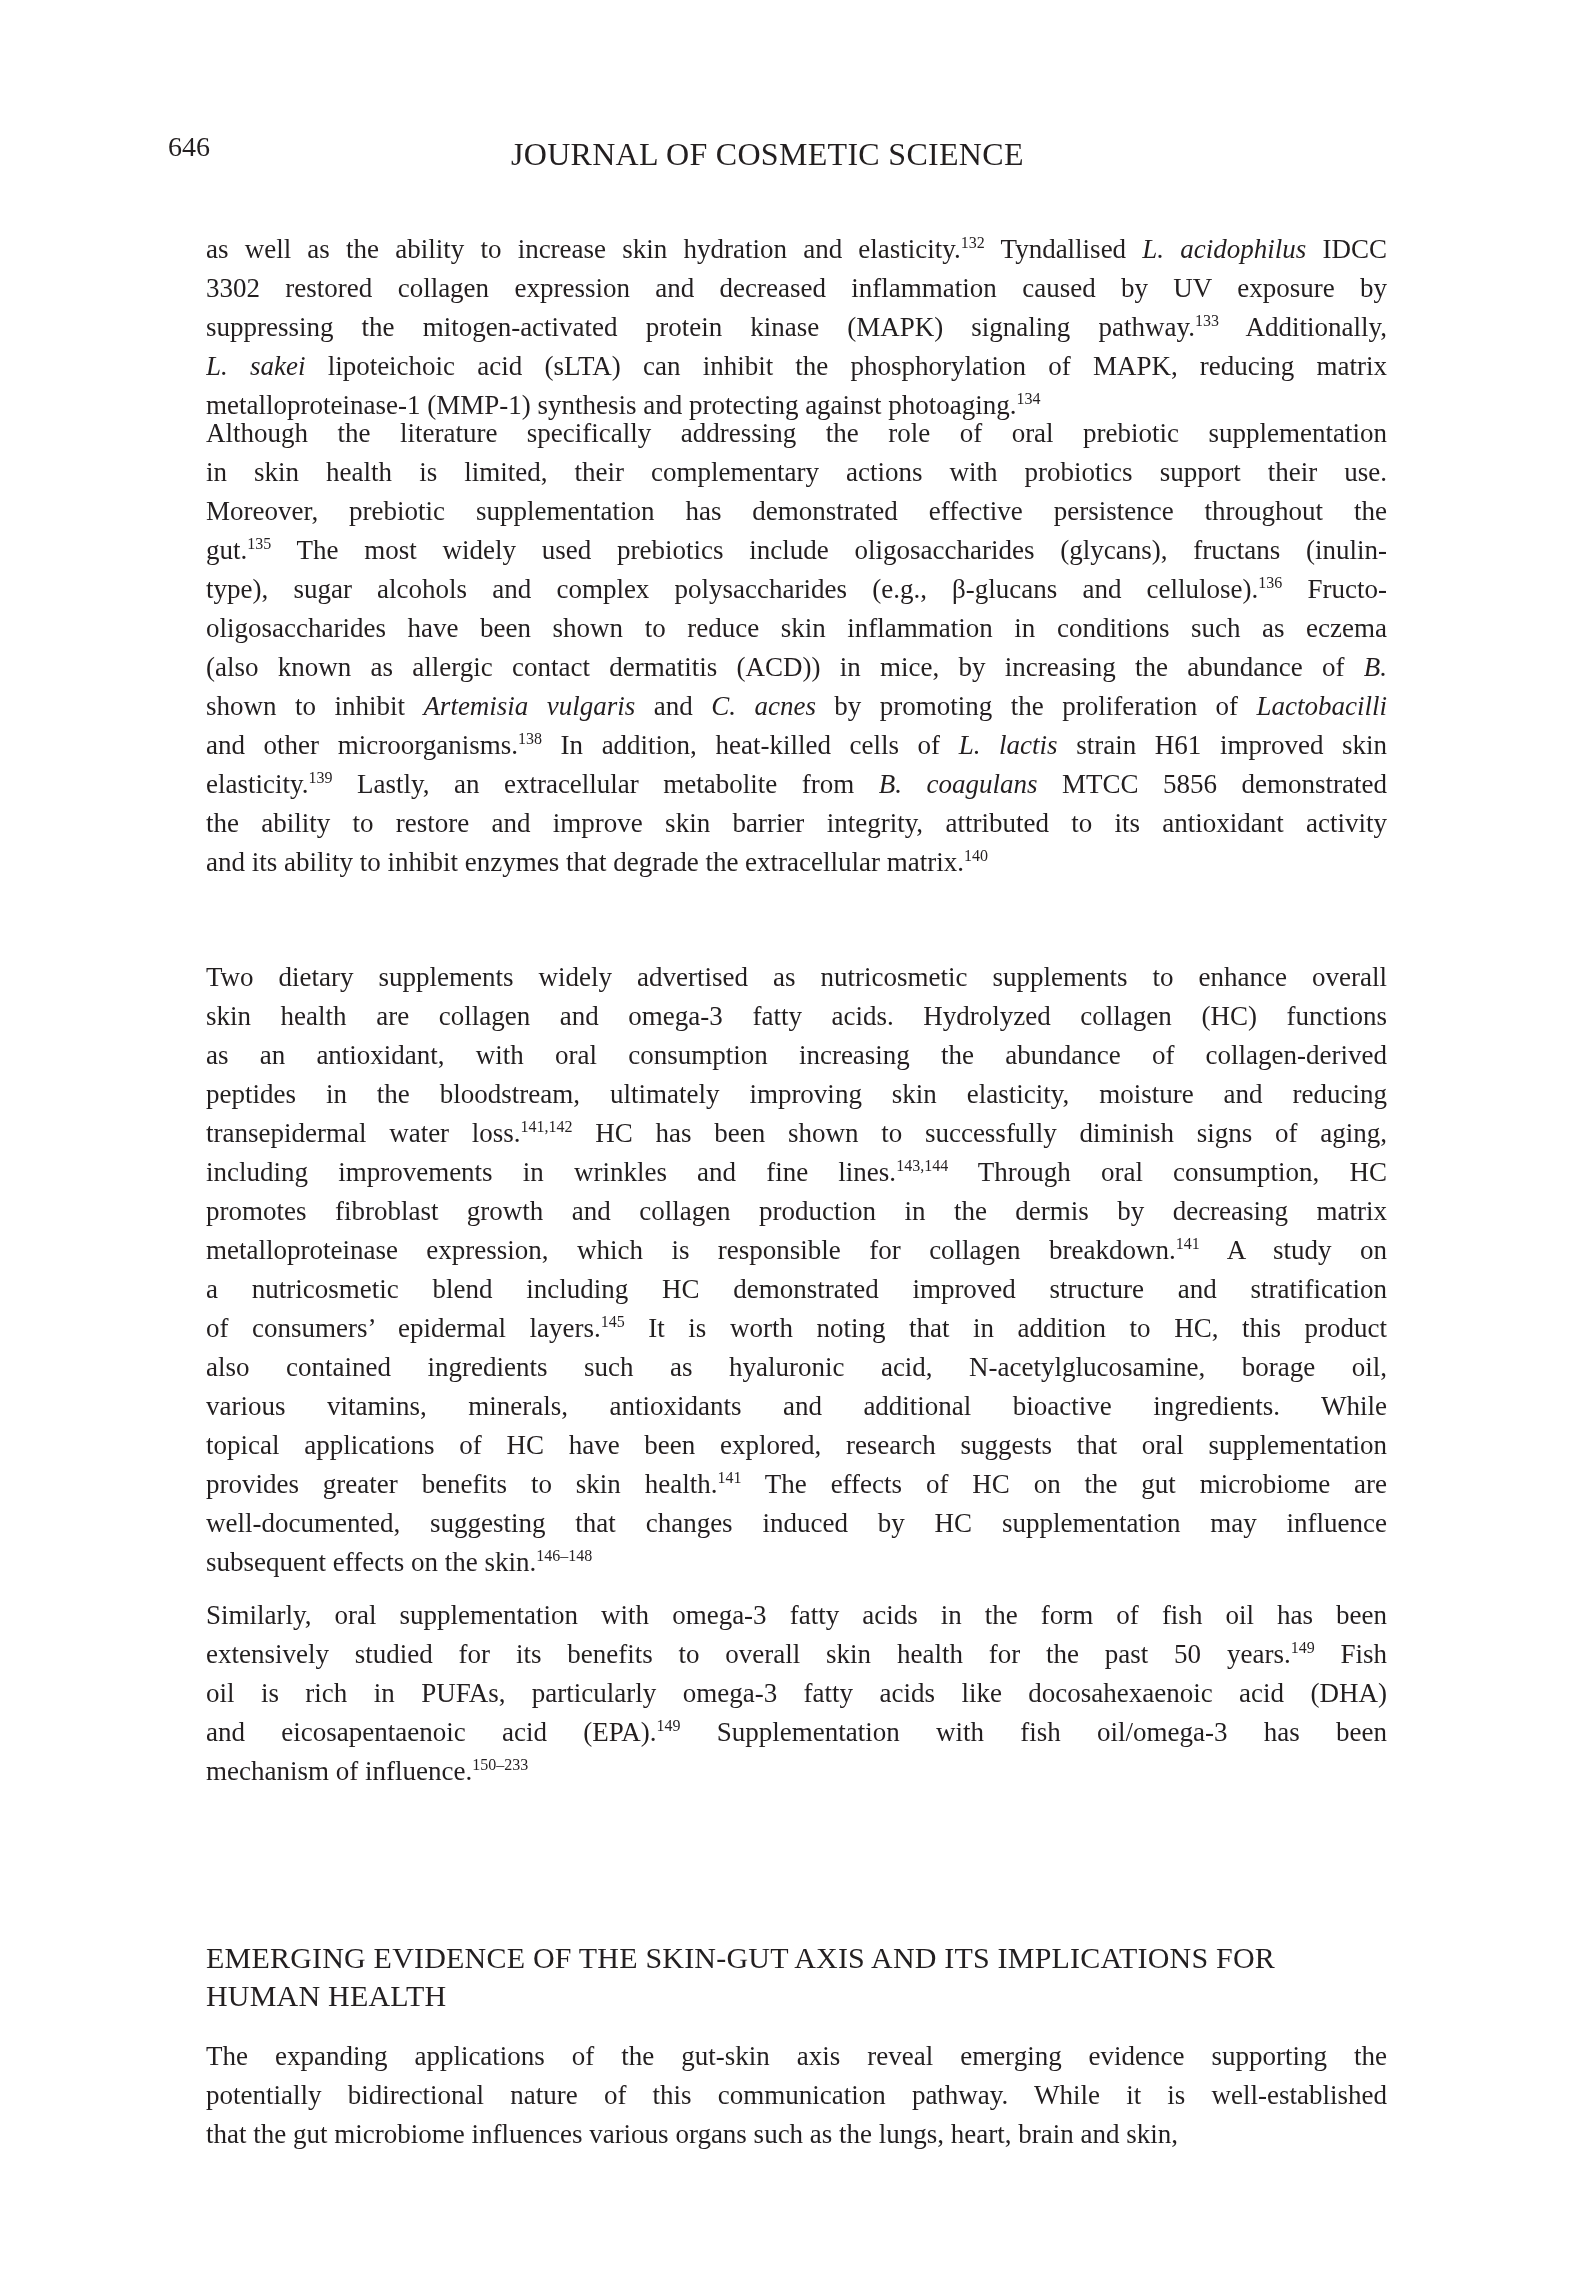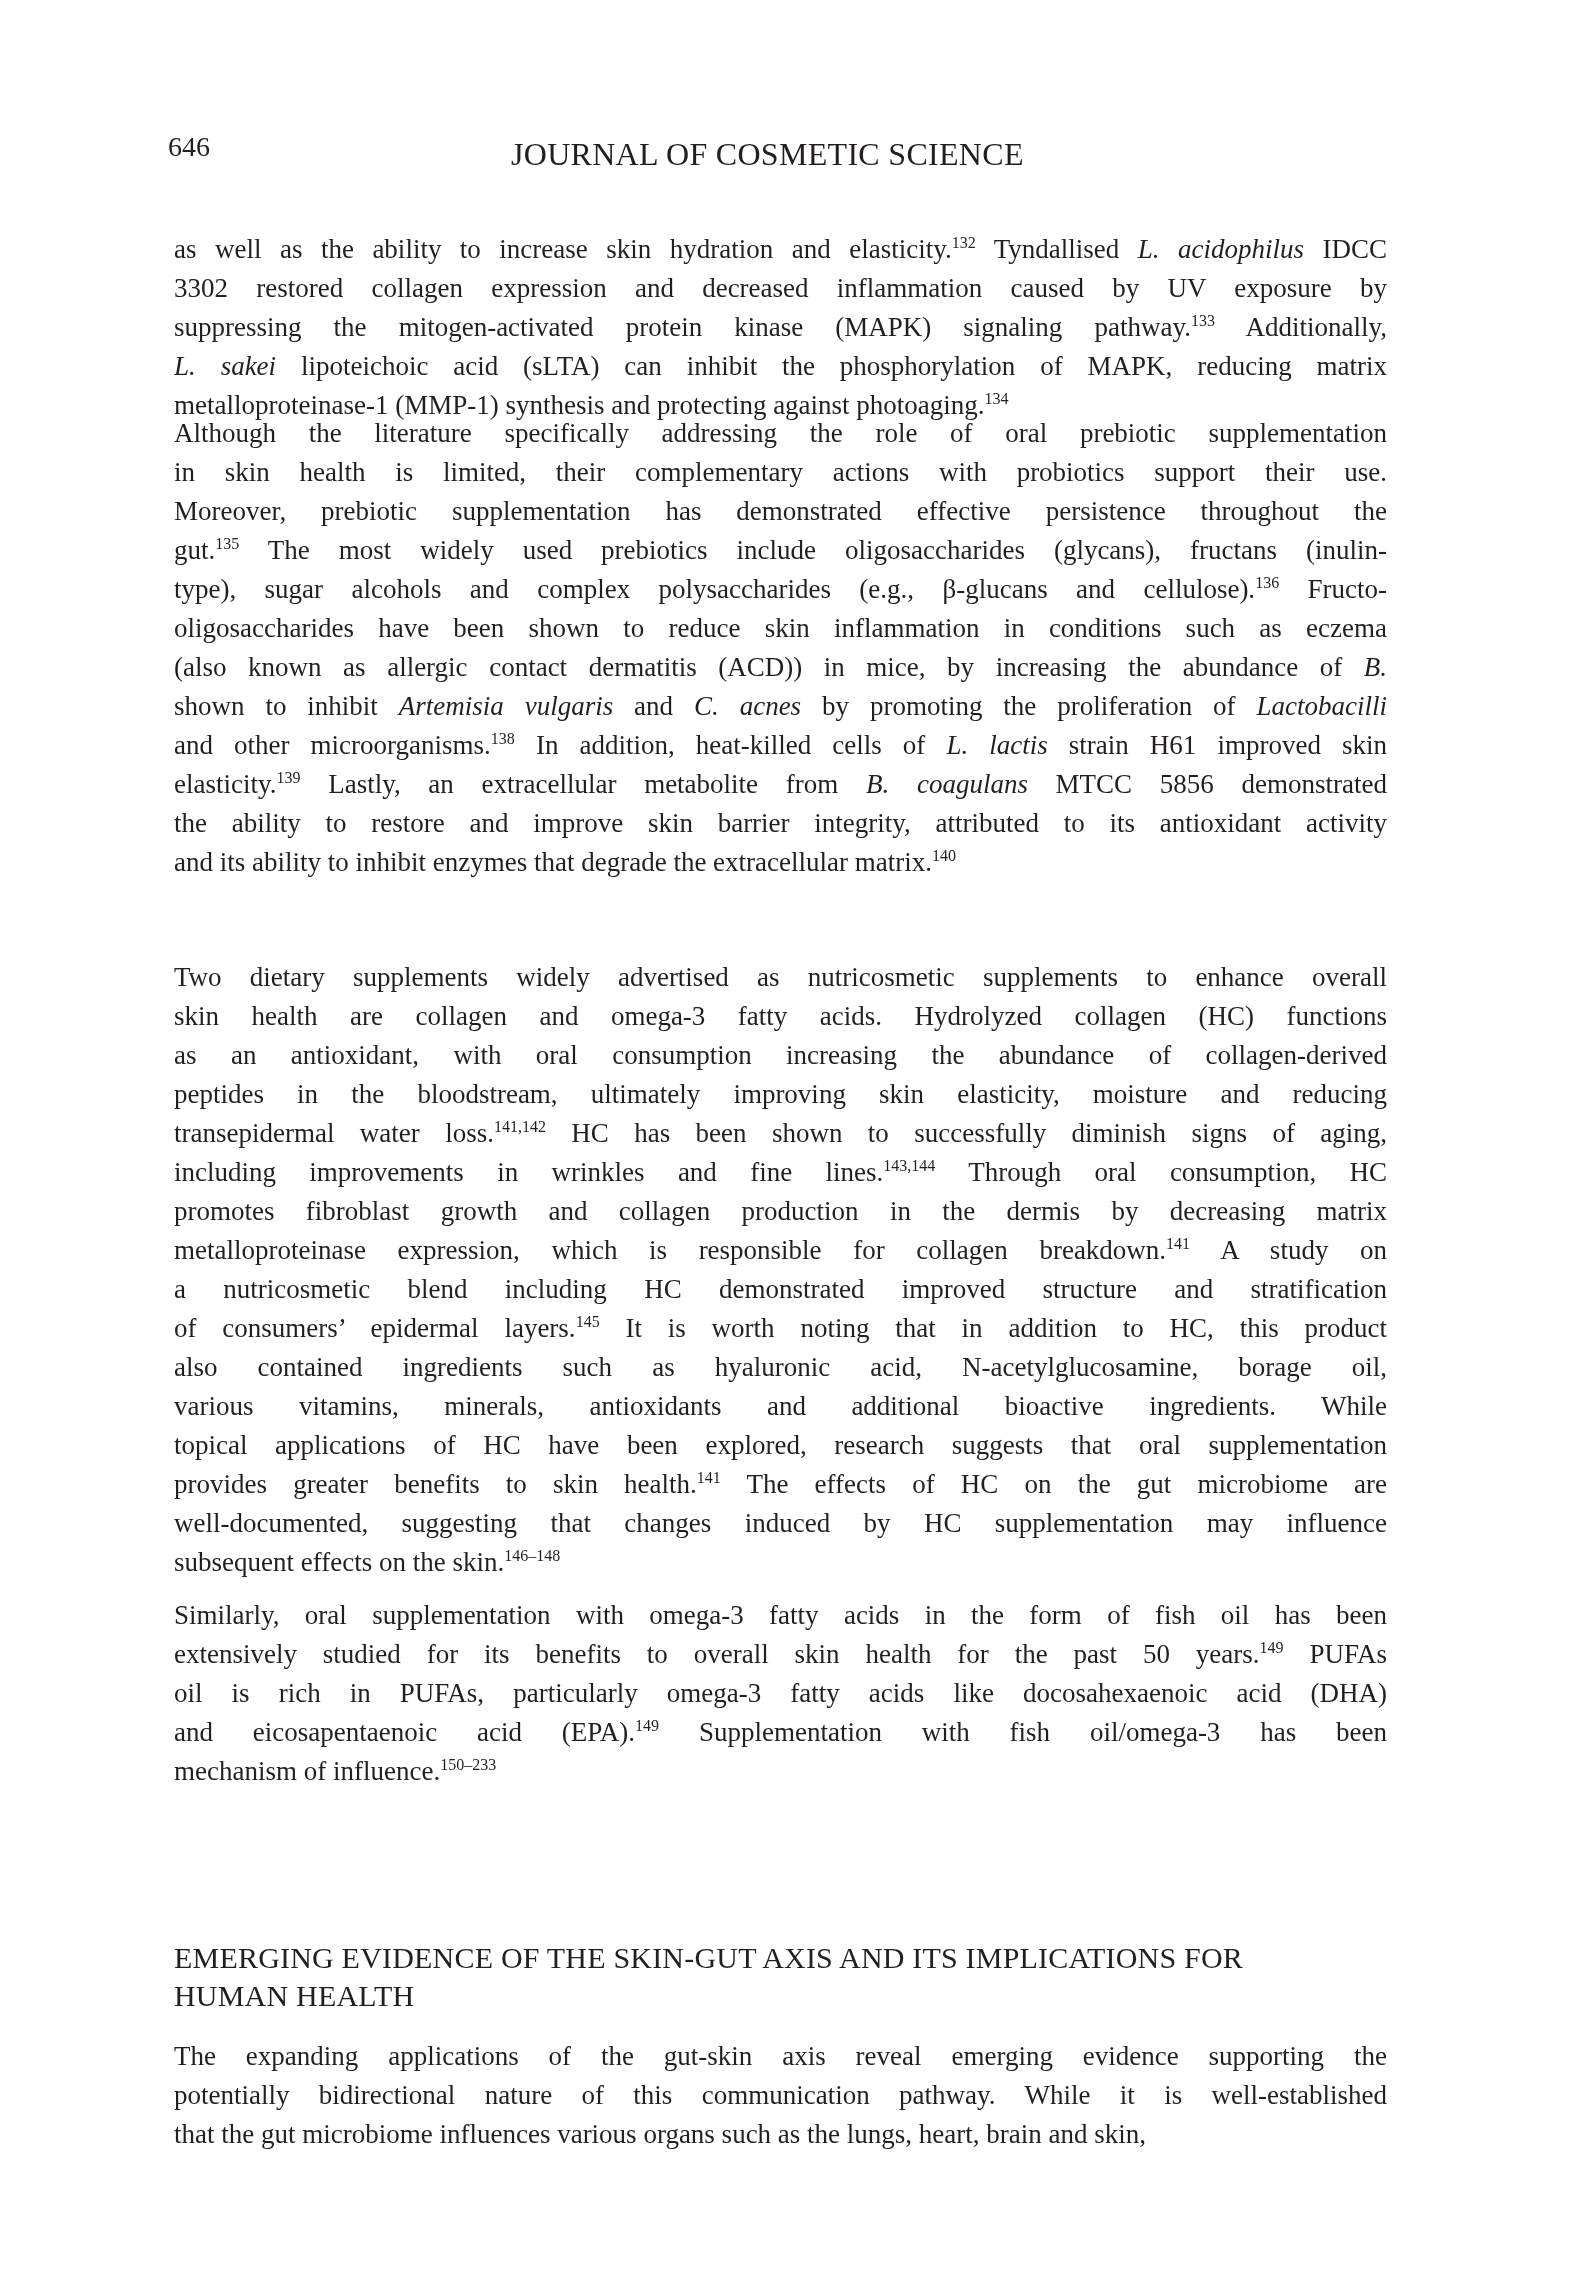--- a/index.html
+++ b/index.html
@@ -3,21 +3,21 @@
 <meta charset="utf-8">
 <style>
   html, body { margin: 0; padding: 0; background: #ffffff; }
   body { width: 1589px; height: 2295px; position: relative; overflow: hidden;
          font-family: "Liberation Serif", "DejaVu Serif", serif; color: #231f20; }
   .running-head { position: absolute; top: 0; left: 0; width: 1589px; height: 188px; }
   .page-number { position: absolute; left: 168px; top: 128px; font-size: 28px; line-height: 38px; }
   .journal-title { position: absolute; left: 511px; top: 135px; font-size: 32px; line-height: 38px; letter-spacing: 0.3px; }
   .block { position: absolute; left: 174px; width: 1213px; }
   .line { display: block; height: 39px; line-height: 39px; font-size: 27px;
-          text-align: justify; text-align-last: justify; white-space: normal; overflow: hidden; }
+          text-align: justify; text-align-last: justify; white-space: normal; overflow: hidden; margin-left: 32px; }
   .line.last { text-align-last: left; }
   .line i, .it { font-style: italic; }
   .sup { font-size: 16px; vertical-align: 0; position: relative; top: -10.4px; line-height: 0; }
   .heading .line { font-weight: normal; font-size: 30px; height: 38px; line-height: 38px; letter-spacing: 0.2px; }
 </style>
 </head>
 <body>
 
 <header class="running-head">
   <span class="page-number">646</span>
@@ -59,21 +59,21 @@
       <span class="line"><span>of consumers’ epidermal layers.</span><span class="sup">145</span><span> It is worth noting that in addition to HC, this product</span></span>
       <span class="line"><span>also contained ingredients such as hyaluronic acid, N-acetylglucosamine, borage oil,</span></span>
       <span class="line"><span>various vitamins, minerals, antioxidants and additional bioactive ingredients. While</span></span>
       <span class="line"><span>topical applications of HC have been explored, research suggests that oral supplementation</span></span>
       <span class="line"><span>provides greater benefits to skin health.</span><span class="sup">141</span><span> The effects of HC on the gut microbiome are</span></span>
       <span class="line"><span>well-documented, suggesting that changes induced by HC supplementation may influence</span></span>
       <span class="line last"><span>subsequent effects on the skin.</span><span class="sup">146–148</span></span>
     </section>
   <section class="block" style="top: 1596px;">
       <span class="line"><span>Similarly, oral supplementation with omega-3 fatty acids in the form of fish oil has been</span></span>
-      <span class="line"><span>extensively studied for its benefits to overall skin health for the past 50 years.</span><span class="sup">149</span><span> PUFAs</span></span>
+      <span class="line"><span>extensively studied for its benefits to overall skin health for the past 50 years.</span><span class="sup">149</span><span> Fish</span></span>
       <span class="line"><span>oil is rich in PUFAs, particularly omega-3 fatty acids like docosahexaenoic acid (DHA)</span></span>
       <span class="line"><span>and eicosapentaenoic acid (EPA).</span><span class="sup">149</span><span> Supplementation with fish oil/omega-3 has been</span></span>
       <span class="line last"><span>mechanism of influence.</span><span class="sup">150–233</span></span>
     </section>
   <section class="block heading" style="top: 1939px;">
       <span class="line last"><span>EMERGING EVIDENCE OF THE SKIN-GUT AXIS AND ITS IMPLICATIONS FOR</span></span>
       <span class="line last"><span>HUMAN HEALTH</span></span>
     </section>
   <section class="block" style="top: 2037px;">
       <span class="line"><span>The expanding applications of the gut-skin axis reveal emerging evidence supporting the</span></span>

